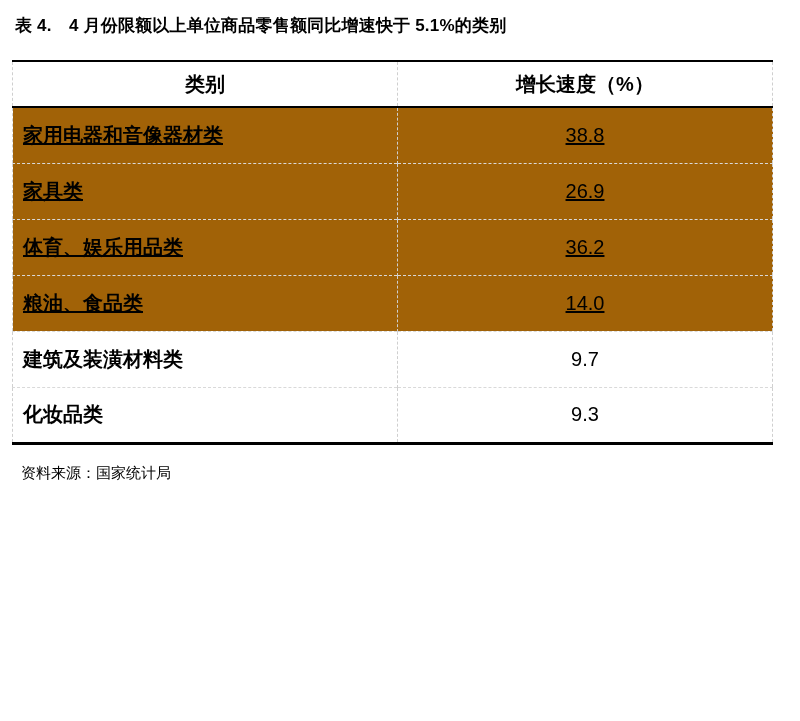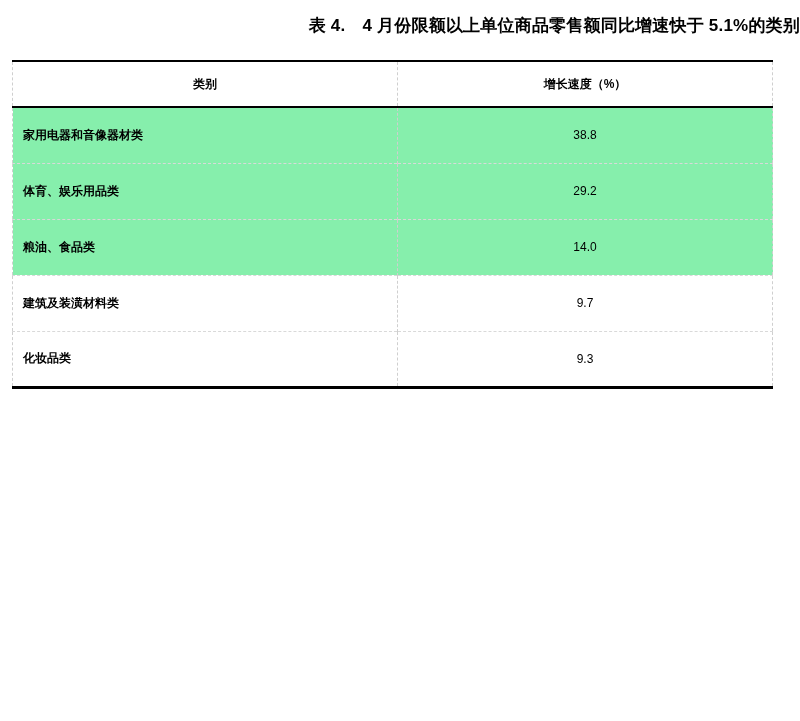--- a/index.html
+++ b/index.html
@@ -5,50 +5,49 @@
   * { margin: 0; padding: 0; box-sizing: border-box; }
   html, body {
     width: 800px; height: 721px;
     background: #ffffff;
     color: #000000;
     font-family: "Liberation Sans", "DejaVu Sans", sans-serif;
     overflow: hidden;
   }
   .page { position: relative; width: 800px; height: 721px; background: #ffffff; }
   .doc-title {
-    margin: 14px 0 0 21px;
+    margin: 14px 0 0 15px;
     font-size: 17px;
     font-weight: 700;
     letter-spacing: 0.2px;
     white-space: pre;
-    text-align: right;
   }
   table.data-table {
     margin: 23px 0 0 12px;
     width: 760px;
     border-collapse: collapse;
     table-layout: fixed;
     border-top: 2px solid #000000;
     border-bottom: 3px solid #000000;
     border-left: 1px dashed #cfcfcf;
     border-right: 1px dashed #cfcfcf;
   }
-  th, td { vertical-align: middle; font-size: 12px; }
+  th, td { vertical-align: middle; font-size: 20px; }
   thead th {
     height: 46px;
     background: #ffffff;
     font-weight: 700;
     text-align: center;
     border-bottom: 2.5px solid #000000;
   }
   th.col-val, td.col-val { border-left: 1px dashed #cfcfcf; text-align: center; }
   th.col-cat, td.col-cat { width: 385px; }
   th.col-val, td.col-val { width: 375px; }
   tbody td { height: 56px; }
-  tbody tr.alt td { background: #86efac; }
+  tbody tr.alt td { background: #a16207; text-decoration: underline; }
   tbody tr + tr td { border-top: 1px dashed #d9d9d9; }
   td.col-cat {
     text-align: left;
     padding-left: 10px;
     font-weight: 700;
   }
   td.col-val {
     text-align: center;
     font-weight: 400;
   }
@@ -71,32 +70,37 @@
         <th class="col-cat">类别</th>
         <th class="col-val">增长速度（%）</th>
       </tr>
     </thead>
     <tbody>
       <tr class="alt">
         <td class="col-cat">家用电器和音像器材类</td>
         <td class="col-val">38.8</td>
       </tr>
       <tr class="alt">
+        <td class="col-cat">家具类</td>
+        <td class="col-val">26.9</td>
+      </tr>
+      <tr class="alt">
         <td class="col-cat">体育、娱乐用品类</td>
-        <td class="col-val">29.2</td>
+        <td class="col-val">36.2</td>
       </tr>
       <tr class="alt">
         <td class="col-cat">粮油、食品类</td>
         <td class="col-val">14.0</td>
       </tr>
       <tr>
         <td class="col-cat">建筑及装潢材料类</td>
         <td class="col-val">9.7</td>
       </tr>
       <tr>
         <td class="col-cat">化妆品类</td>
         <td class="col-val">9.3</td>
       </tr>
     </tbody>
   </table>
 
+  <div class="source-note">资料来源：国家统计局</div>
 
 </div>
 
 </body></html>

